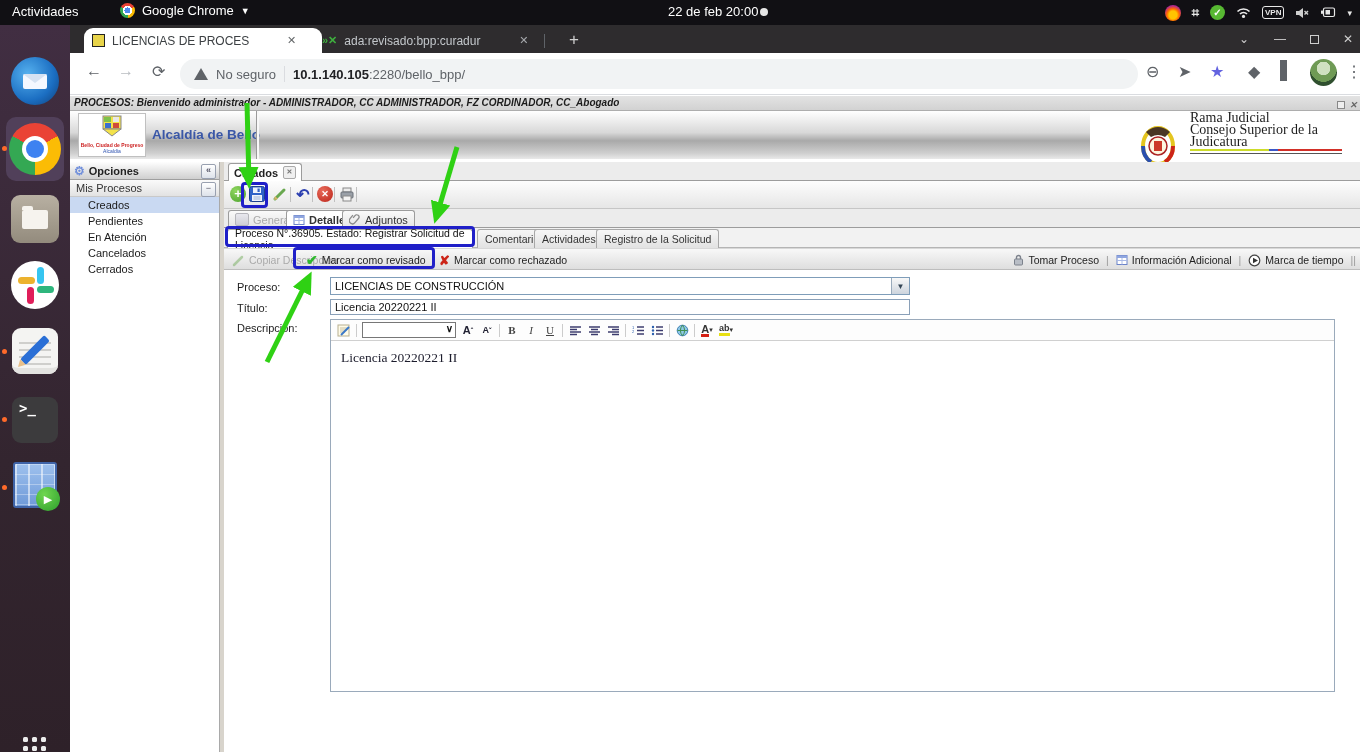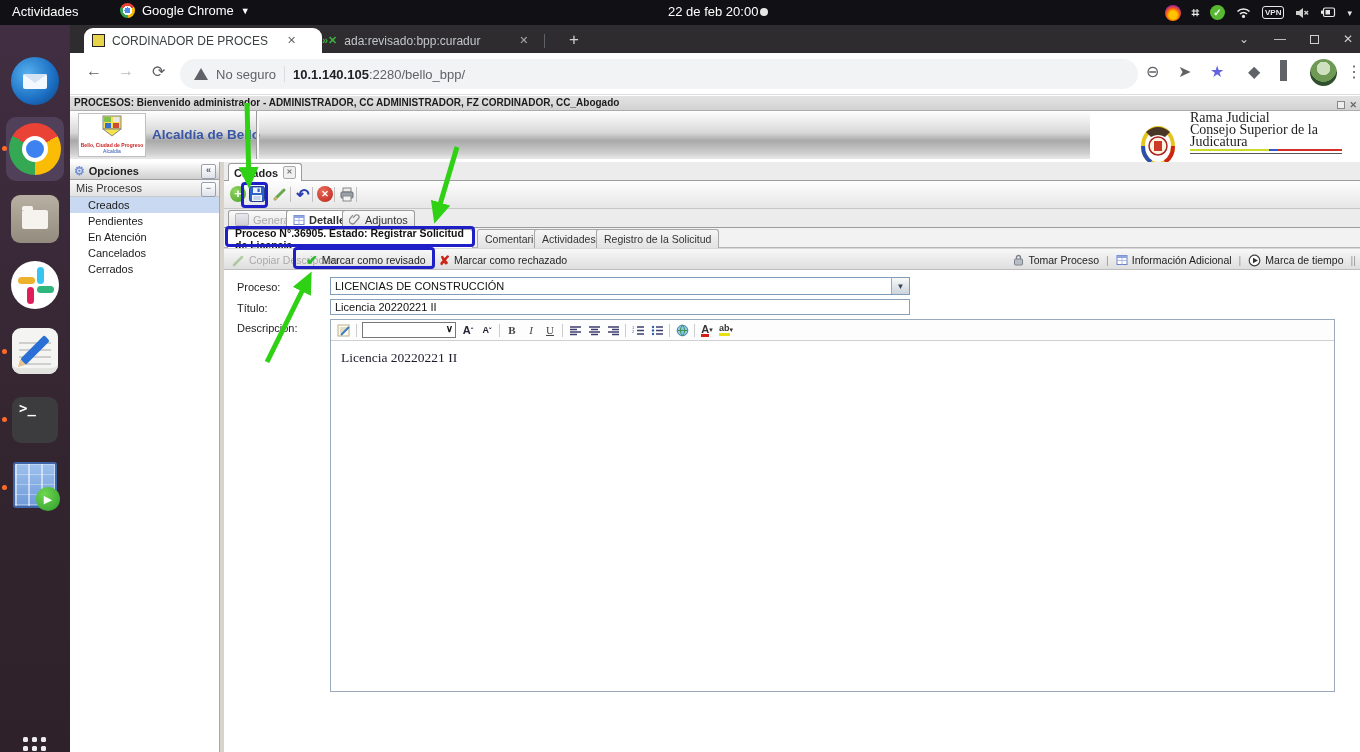--- a/index.html
+++ b/index.html
@@ -97,21 +97,21 @@
      border-bottom:12px solid #5f6368;position:relative;}
   .url-host{color:#202124;}
   .star-ic{color:#6363e0;font-size:16px;}
   .avatar{position:absolute;left:1240px;top:6px;width:27px;height:27px;border-radius:50%;
      background:radial-gradient(circle at 50% 35%,#cfe0c0 0 30%,#6f9a55 31% 60%,#2f4f2e 61%);}
 
   
   #page{position:absolute;left:70px;top:95px;width:1290px;height:657px;background:#fff;}
   .pstatus{position:absolute;left:0;top:1px;width:1290px;height:15px;box-sizing:border-box;
      background:linear-gradient(#e3e3e3,#d2d2d2);border-bottom:1px solid #adadad;
-     font-size:10px;font-weight:bold;color:#1c1c1c;line-height:14px;padding-left:4px;}
+     font-size:10px;font-weight:bold;color:#1c1c1c;line-height:14px;padding-left:4px;font-style:italic;}
   .pstatus .minis{position:absolute;right:3px;top:2px;display:flex;gap:4px;align-items:center;color:#666;font-size:9px;}
   .mini-sq{width:8px;height:8px;border:1px solid #888;background:#eee;box-sizing:border-box;}
 
   .banner{position:absolute;left:0;top:16px;width:1290px;height:48px;background:#fff;}
   .banner-grad{position:absolute;left:0;top:0;width:1020px;height:48px;
      background:linear-gradient(180deg,#ffffff 0%,#d8d8d8 45%,#a9a9a9 62%,#cfcfcf 88%,#e9e9e9 100%);}
   .logo-card{position:absolute;left:8px;top:2px;width:68px;height:44px;background:#fff;border:1px solid #c0c0c0;
      box-sizing:border-box;text-align:center;overflow:hidden;}
   .logo-card .micro1{font-size:5px;color:#c22;font-weight:bold;line-height:5px;}
   .logo-card .micro2{font-size:5px;color:#2a4fae;line-height:6px;}
@@ -157,21 +157,21 @@
   .dtabrow{position:absolute;left:154px;top:114px;width:1136px;height:19px;background:#ececec;border-bottom:1px solid #9c9c9c;box-sizing:border-box;}
   .dtab{position:absolute;top:1px;height:18px;display:flex;align-items:center;gap:4px;padding:0 6px;font-size:11px;
      border:1px solid #9c9c9c;border-bottom:none;border-radius:3px 3px 0 0;background:linear-gradient(#fafafa,#e4e4e4);color:#333;box-sizing:border-box;}
   .dtab.disabled{color:#aaa;}
   .dtab.active{background:#fff;font-weight:bold;}
   .gen-ic{width:12px;height:11px;border:1px solid #b5b5bb;background:linear-gradient(#e8e8ee,#cfcfd6);border-radius:2px;}
 
   .ptabrow{position:absolute;left:154px;top:133px;width:1136px;height:20px;background:#f2f2f2;border-bottom:1px solid #b5b5b5;box-sizing:border-box;}
   .ptab{position:absolute;top:1px;height:19px;display:flex;align-items:center;padding:0 7px;font-size:10.5px;
      border:1px solid #a8a8a8;border-bottom:none;border-radius:3px 3px 0 0;background:linear-gradient(#f6f6f6,#e2e2e2);color:#333;box-sizing:border-box;}
-  .ptab.active{background:#fff;font-weight:bold;color:#111;}
+  .ptab.active{background:#fff;font-weight:normal;color:#111;}
 
   .actionbar{position:absolute;left:154px;top:153px;width:1136px;height:22px;
      background:linear-gradient(#f8f8f8,#dedede);border-top:1px solid #d8d8d8;border-bottom:1px solid #bdbdbd;box-sizing:border-box;}
   .act{position:absolute;top:0;height:22px;display:flex;align-items:center;gap:4px;font-size:10.5px;color:#222;}
   .act.disabled{color:#aaa;}
   .chk-ic{color:#2eb82e;font-size:14px;font-weight:bold;}
   .rej-ic{color:#cc2418;font-size:13px;font-weight:bold;}
   .act-right{position:absolute;right:4px;top:0;height:22px;display:flex;align-items:center;gap:7px;font-size:10.5px;color:#333;}
   .vsep{color:#999;}
 
@@ -270,21 +270,21 @@
     </span>
   <span class="dock-dot" style="top:460px;"></span>
   <span class="data-ic"></span>
   <span class="data-play">▶</span>
   <span class="apps-grid"></span>
 </div>
 
 <div id="tabstrip">
   <div class="ctab active" style="left:14px;width:222px;">
     <span class="fav1"></span>
-    <span class="ttl">CORDINADOR DE PROCES</span>
+    <span class="ttl">LICENCIAS DE PROCES</span>
     <span class="tclose">✕</span>
   </div>
   <div class="ctab inactive" style="left:244px;width:220px;">
     <span class="fav2">»✕</span>
     <span class="ttl">ada:revisado:bpp:curadur</span>
     <span class="tclose">✕</span>
   </div>
   <span class="tab-div"></span>
   <span class="newtab">+</span>
   <span class="winctl" style="left:1164px;">⌄</span>

